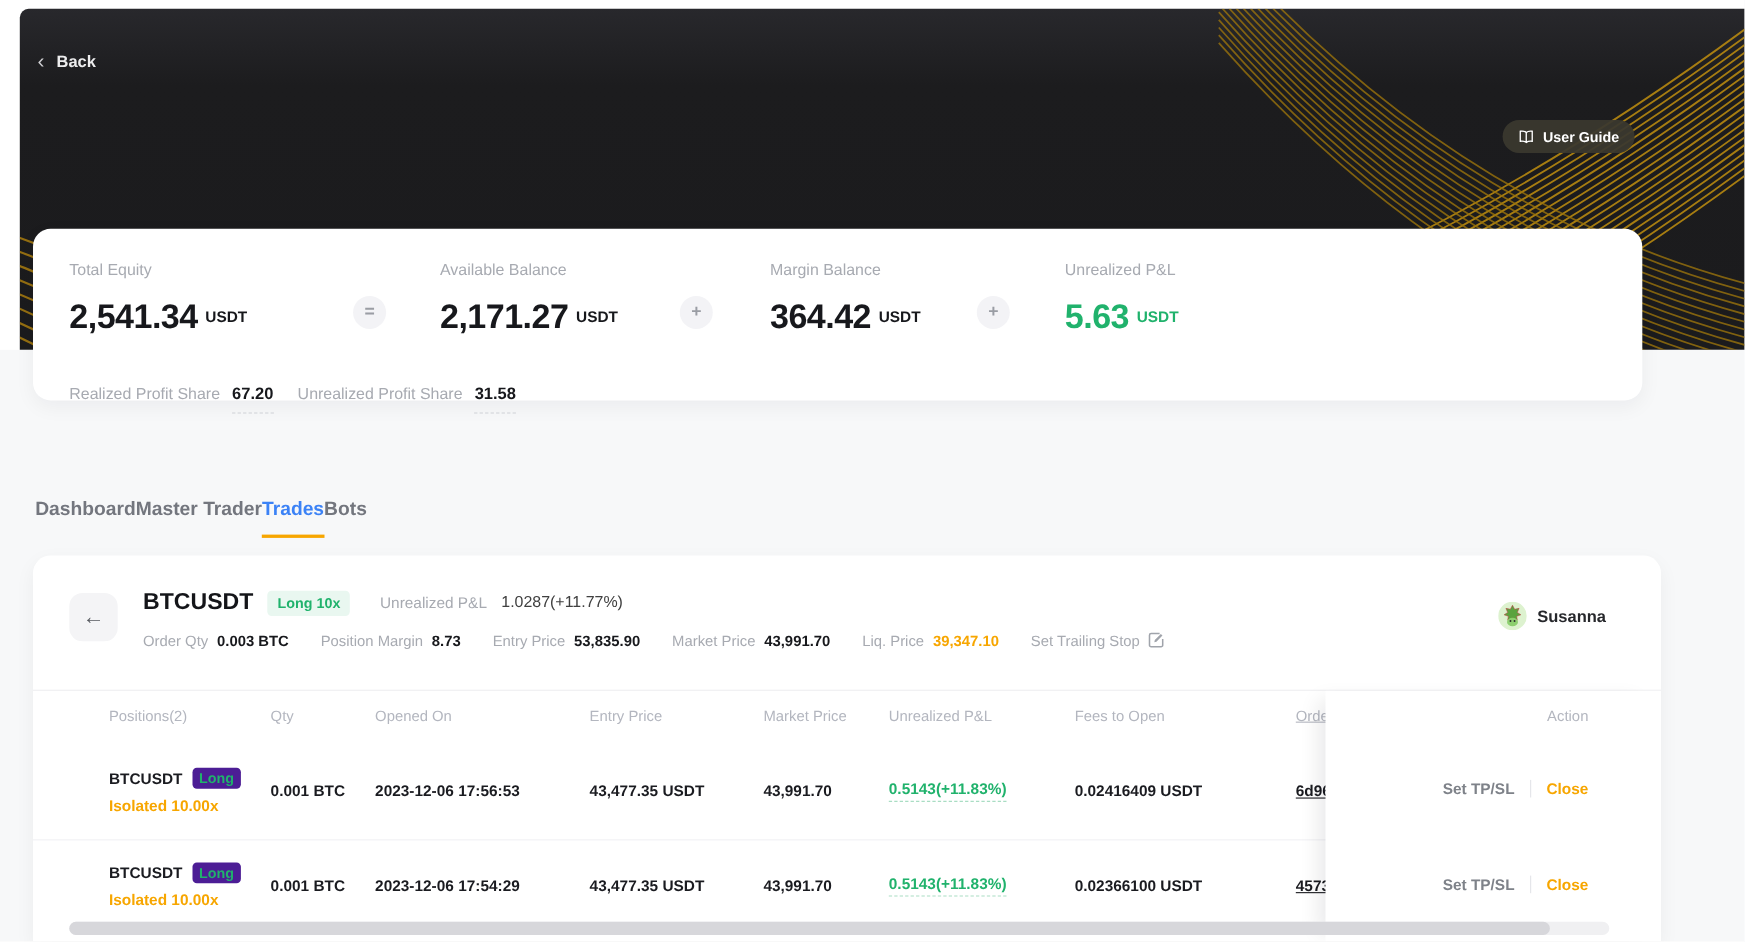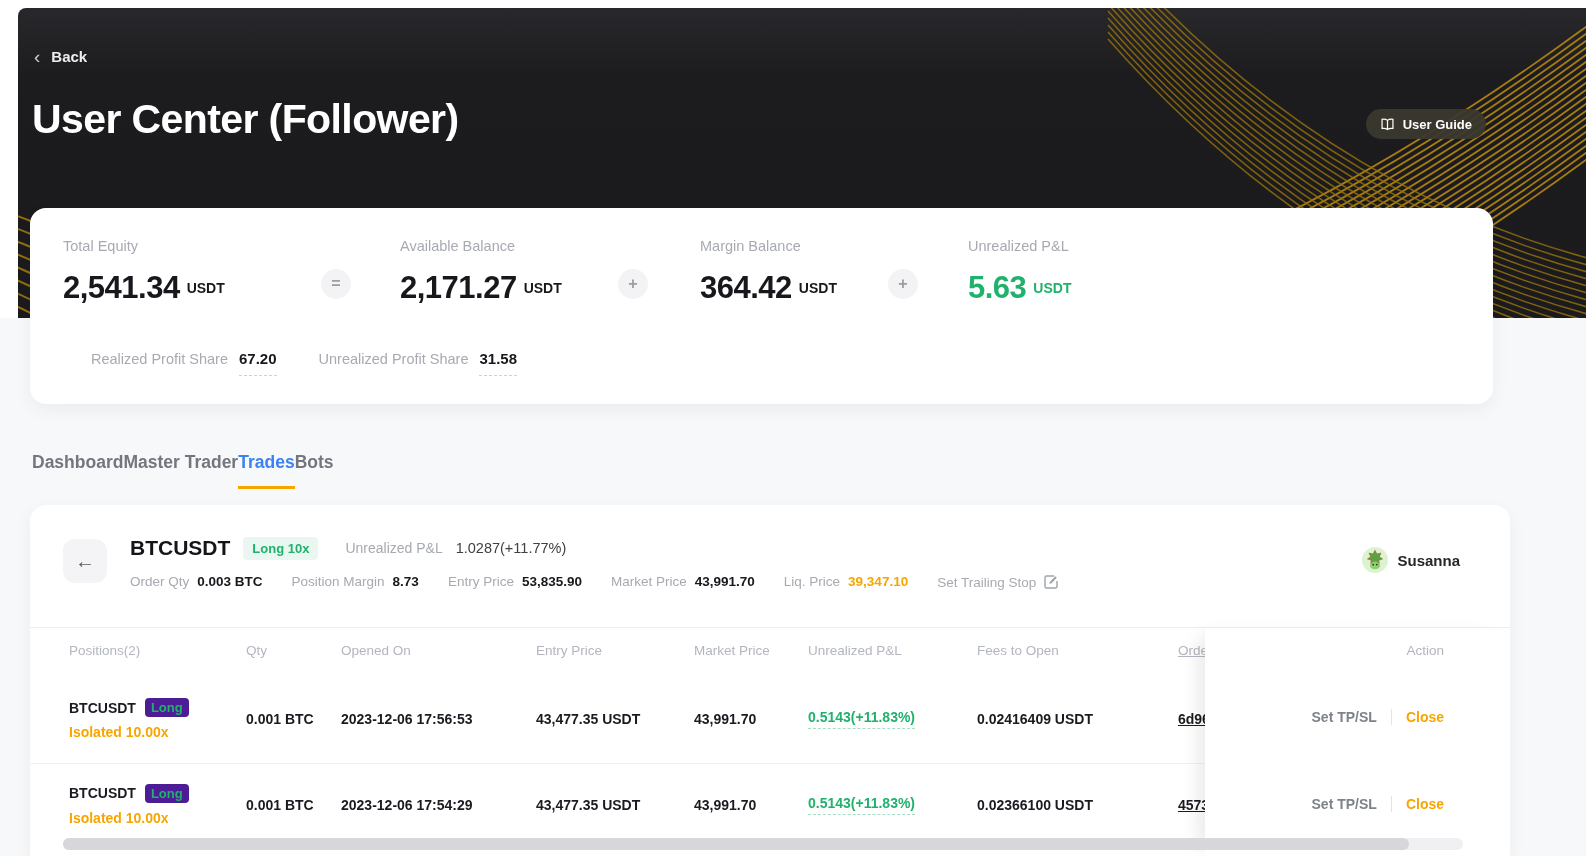--- a/index.html
+++ b/index.html
@@ -28,38 +28,38 @@
   .guide-pill{
     position:absolute;right:100px;top:101px;height:30px;padding:0 14px;
     border-radius:16px;background:rgba(58,56,47,0.94);
     display:flex;align-items:center;gap:8px;color:#ffffff;
     font-size:13px;font-weight:700;cursor:pointer;
   }
   .lower-bg{position:absolute;left:0;top:318px;right:0;bottom:0;background:#f7f8f9;z-index:0;}
 
   
   .balance-card{
-    position:absolute;left:30px;top:208px;width:1463px;height:196px;
+    position:absolute;left:30px;top:208px;width:1463px;height:156px;
     background:#ffffff;border-radius:16px;box-shadow:0 6px 18px rgba(20,20,30,.05);
     z-index:2;
   }
   .stat{position:absolute;top:30px;}
   .stat.s1{left:33px;} .stat.s2{left:370px;} .stat.s3{left:670px;} .stat.s4{left:938px;}
   .stat-label{font-size:14.5px;color:#a7aab1;margin-bottom:16px;}
   .stat-line{display:flex;align-items:center;gap:7px;}
   .stat-value{font-size:31px;font-weight:800;color:#17181c;letter-spacing:-0.5px;}
   .stat-unit{font-size:14px;font-weight:700;color:#17181c;}
   .stat.green .stat-value,.stat.green .stat-unit{color:#20b26c;}
   .op-circle{
     position:absolute;top:61px;width:30px;height:30px;border-radius:50%;
     background:#f3f3f6;color:#9a9da4;font-size:16px;font-weight:600;
     display:flex;align-items:center;justify-content:center;
   }
   .op-circle.o1{left:291px;} .op-circle.o2{left:588px;} .op-circle.o3{left:858px;}
-  .pshare-row{position:absolute;left:33px;top:142px;display:flex;gap:42px;align-items:baseline;margin-left:28px;}
+  .pshare-row{position:absolute;left:33px;top:142px;display:flex;gap:22px;align-items:baseline;}
   .pshare{display:flex;gap:11px;align-items:baseline;}
   .pshare-label{font-size:14.5px;color:#a7aab1;}
   .pshare-value{
     font-size:15px;font-weight:700;color:#17181c;
     border-bottom:1.5px dashed #ced1d6;padding-bottom:8px;
   }
 
   
   .tabs{position:absolute;left:32px;top:452px;display:flex;z-index:2;}
   .tab{font-size:17.5px;font-weight:700;color:#73767e;padding-bottom:13px;cursor:pointer;}
@@ -74,35 +74,35 @@
   .tc-backbtn{
     position:absolute;left:33px;top:34px;width:44px;height:44px;border-radius:12px;
     background:#f4f4f6;display:flex;align-items:center;justify-content:center;
     font-size:20px;color:#56595f;cursor:pointer;
   }
   .tc-line1{position:absolute;left:100px;top:31px;display:flex;align-items:center;gap:13px;}
   .tc-symbol{font-size:21px;font-weight:800;color:#141519;}
   .badge{background:#e9f7f0;color:#20b26c;font-size:13px;font-weight:600;padding:4px 9px;border-radius:4px;}
   .tc-pnl-label{font-size:14px;color:#a7aab1;margin-left:14px;}
   .tc-pnl-value{font-size:14.5px;font-weight:400;color:#404040;}
-  .tc-line2{position:absolute;left:100px;top:69px;display:flex;gap:29px;align-items:flex-start;font-size:13.5px;white-space:nowrap;}
+  .tc-line2{position:absolute;left:100px;top:69px;display:flex;gap:29px;align-items:center;font-size:13.5px;white-space:nowrap;}
   .pair{display:flex;align-items:baseline;}
   .d-label{color:#a7aab1;}
   .d-value{color:#17181c;font-weight:700;margin-left:8px;}
   .d-value.orange{color:#f7a600;}
   .trailing{display:flex;align-items:center;gap:7px;color:#a7aab1;cursor:pointer;}
   .trader-chip{
     position:absolute;right:50px;top:42px;display:flex;align-items:center;gap:9px;
     font-size:15px;font-weight:700;color:#26272b;cursor:pointer;
   }
   .tc-divider{position:absolute;left:0;right:0;top:122px;border-top:1px solid #eeeef1;}
 
   
   .th{position:absolute;top:138px;font-size:13.5px;color:#b3b6bf;white-space:nowrap;}
-  .c1{left:39px;} .c2{left:216px;} .c3{left:311px;} .c4{left:506px;}
+  .c1{left:69px;} .c2{left:216px;} .c3{left:311px;} .c4{left:506px;}
   .c5{left:664px;} .c6{left:778px;} .c7{left:947px;} .c8{left:1148px;text-decoration:underline;}
   .trow{position:absolute;left:0;width:100%;}
   .trow.r1{top:170px;height:88px;}
   .trow.r2{top:258px;height:81px;border-top:1px solid #f1f1f4;}
   .td{position:absolute;top:50%;transform:translateY(-50%);font-size:14px;font-weight:700;color:#1a1b20;white-space:nowrap;}
   .pos-cell .line1{display:flex;align-items:center;gap:9px;}
   .badge-sm{background:#4c1d95;color:#20b26c;font-size:13px;font-weight:600;padding:2px 6px;border-radius:4px;}
   .pos-cell .line2{margin-top:7px;color:#f7a600;font-weight:700;font-size:14px;}
   .upl{color:#20b26c;border-bottom:1.5px dashed #a9ddc3;padding-bottom:3px;}
 
@@ -191,21 +191,20 @@
       <circle cx="-140" cy="600" r="404"></circle>
         <circle cx="-140" cy="600" r="416"></circle>
     </g>
   </svg>
 
   <div class="back-row">
     <span class="chev">‹</span>
     <span>Back</span>
   </div>
 
-  <div class="hero-title">User Center (Follower)</div>
 
   <div class="guide-pill">
     <svg width="15" height="15" viewBox="0 0 16 16">
       <path d="M8 3.6 C7 2.7 5.5 2.3 3.8 2.3 c-.6 0 -1.1 .05 -1.6 .15 V12.2 c.5 -.1 1 -.15 1.6 -.15 c1.7 0 3.2 .45 4.2 1.25 c1 -.8 2.5 -1.25 4.2 -1.25 c.6 0 1.1 .05 1.6 .15 V2.45 c-.5 -.1 -1 -.15 -1.6 -.15 C10.5 2.3 9 2.7 8 3.6 v9.6" fill="none" stroke="#ffffff" stroke-width="1.3"></path>
     </svg>
     <span>User Guide</span>
   </div>
 </div>
 
 <div class="balance-card">

